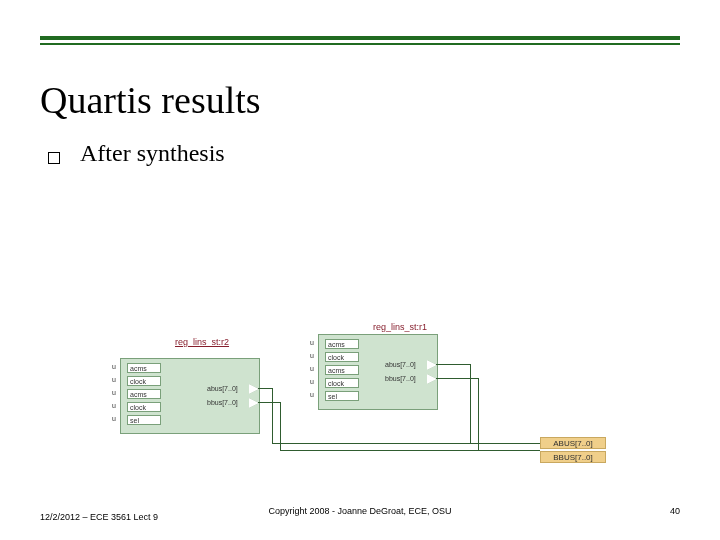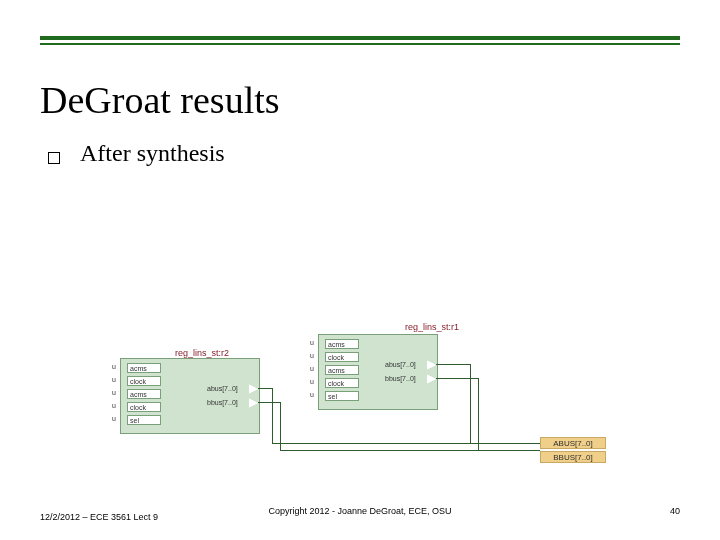--- a/index.html
+++ b/index.html
@@ -150,50 +150,50 @@
   }
 </style>
 </head>
 <body>
 
 <div class="rule-area">
   <div class="rule"></div>
   <div class="rule thin"></div>
 </div>
 
-<div class="title">DeGroat results</div>
+<div class="title">Quartis results</div>
 
 <div class="bullets">
   <div class="bullet">
     <div class="box"></div>
     <div class="text">After synthesis</div>
   </div>
 </div>
 
 <div class="diagram">
 
-  <div class="dlabel" style="left:55px; top:18px;">reg_lins_st:r2</div>
+  <div class="dlabel" style="left:55px; top:7px;text-decoration:underline;">reg_lins_st:r2</div>
   <div class="blockA" style="left:0px; top:28px;">
     <div class="subcell" style="left:6px; top:4px;  width:34px;">acms</div>
     <div class="subcell" style="left:6px; top:17px; width:34px;">clock</div>
     <div class="subcell" style="left:6px; top:30px; width:34px;">acms</div>
     <div class="subcell" style="left:6px; top:43px; width:34px;">clock</div>
     <div class="subcell" style="left:6px; top:56px; width:34px;">sel</div>
     <div class="dport" style="left:86px; top:26px;">abus[7..0]</div>
     <div class="dport" style="left:86px; top:40px;">bbus[7..0]</div>
     <div class="tri" style="left:128px; top:25px;"></div>
     <div class="tri" style="left:128px; top:39px;"></div>
   </div>
   <div class="dport" style="left:-8px; top:33px;">u</div>
   <div class="dport" style="left:-8px; top:46px;">u</div>
   <div class="dport" style="left:-8px; top:59px;">u</div>
   <div class="dport" style="left:-8px; top:72px;">u</div>
   <div class="dport" style="left:-8px; top:85px;">u</div>
 
-  <div class="dlabel" style="left:253px; top:-8px;margin-left:32px;">reg_lins_st:r1</div>
+  <div class="dlabel" style="left:253px; top:-8px;">reg_lins_st:r1</div>
   <div class="blockB" style="left:198px; top:4px;">
     <div class="subcell" style="left:6px; top:4px;  width:34px;">acms</div>
     <div class="subcell" style="left:6px; top:17px; width:34px;">clock</div>
     <div class="subcell" style="left:6px; top:30px; width:34px;">acms</div>
     <div class="subcell" style="left:6px; top:43px; width:34px;">clock</div>
     <div class="subcell" style="left:6px; top:56px; width:34px;">sel</div>
     <div class="dport" style="left:66px; top:26px;">abus[7..0]</div>
     <div class="dport" style="left:66px; top:40px;">bbus[7..0]</div>
     <div class="tri" style="left:108px; top:25px;"></div>
     <div class="tri" style="left:108px; top:39px;"></div>
@@ -216,14 +216,14 @@
   <div class="wire v" style="left:350px; top:34px; height:79px;"></div>
 
   <div class="wire h" style="left:316px; top:48px; width:42px;"></div>
   <div class="wire v" style="left:358px; top:48px; height:72px;"></div>
 
   <div class="buscap" style="left:420px; top:107px;">ABUS[7..0]</div>
   <div class="buscap" style="left:420px; top:121px;">BBUS[7..0]</div>
 </div>
 
 <div class="footer-left">12/2/2012 – ECE 3561 Lect 9</div>
-<div class="footer-center">Copyright 2012 - Joanne DeGroat, ECE, OSU</div>
+<div class="footer-center">Copyright 2008 - Joanne DeGroat, ECE, OSU</div>
 <div class="footer-right">40</div>
 
 </body></html>

